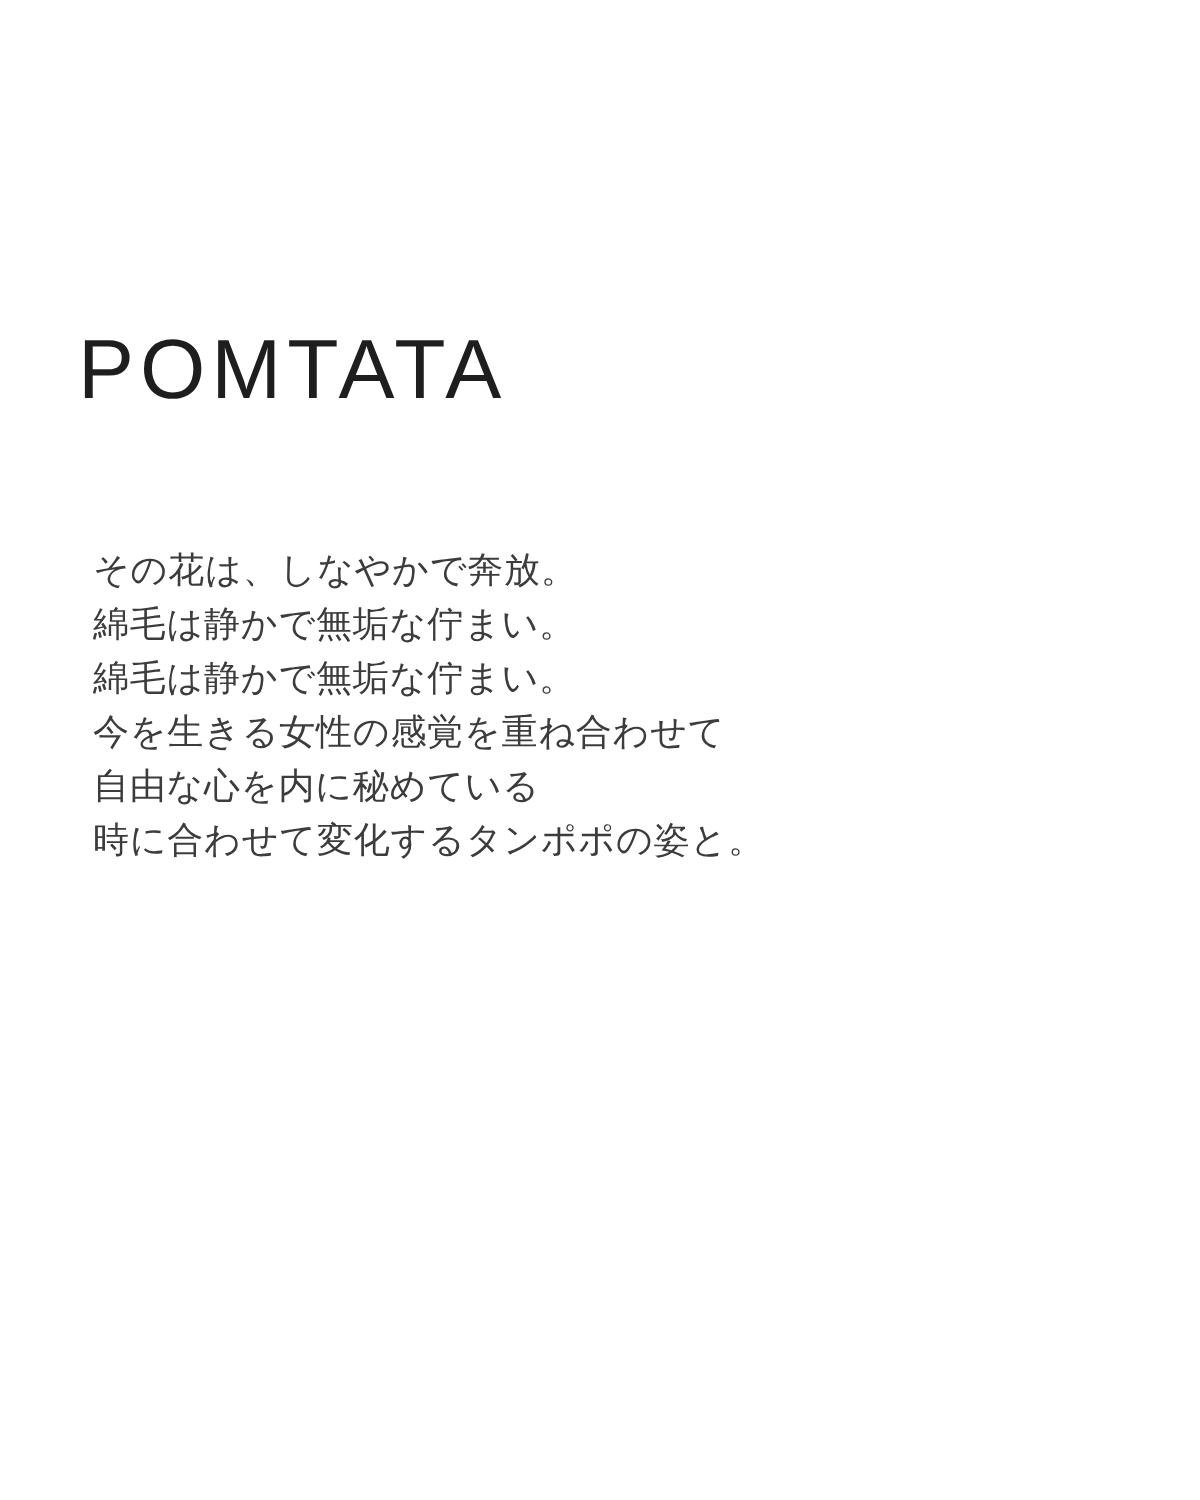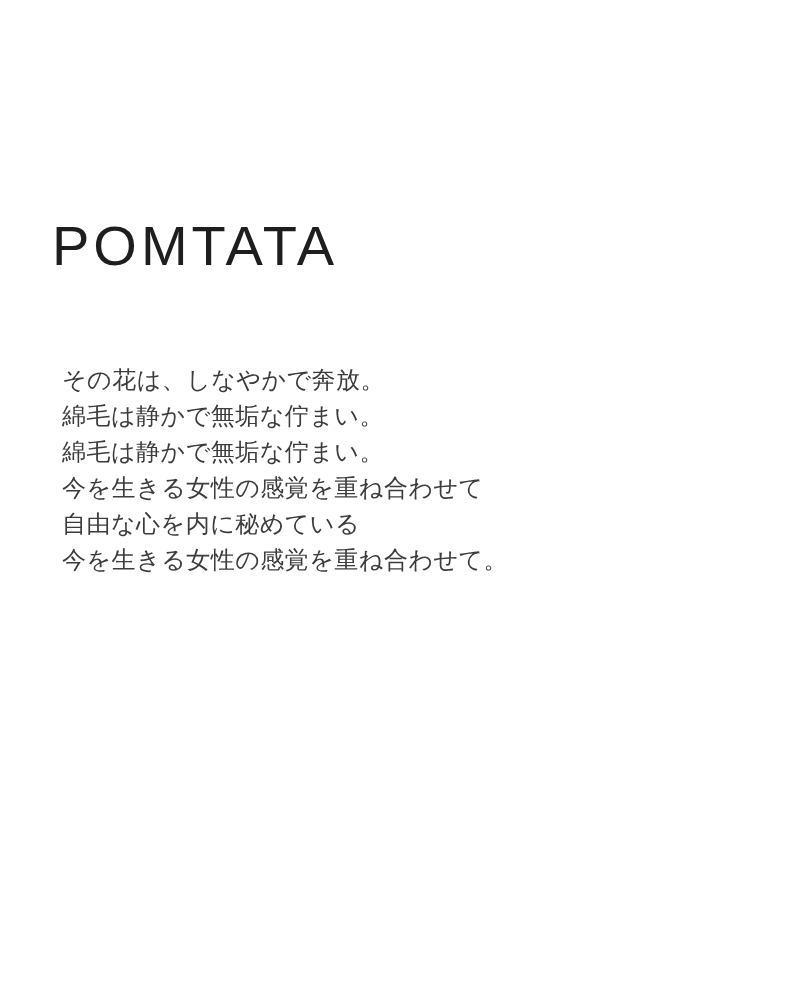--- a/index.html
+++ b/index.html
@@ -48,16 +48,16 @@
 <div class="page">
 
   <h1 class="brand-title">POMTATA</h1>
 
   <div class="brand-statement">
     <div class="statement-line">その花は、しなやかで奔放。</div>
     <div class="statement-line">綿毛は静かで無垢な佇まい。</div>
     <div class="statement-line">綿毛は静かで無垢な佇まい。</div>
     <div class="statement-line">今を生きる女性の感覚を重ね合わせて</div>
     <div class="statement-line">自由な心を内に秘めている</div>
-    <div class="statement-line">今を生きる女性の感覚を重ね合わせて。</div>
+    <div class="statement-line">時に合わせて変化するタンポポの姿と。</div>
   </div>
 
 </div>
 
 </body></html>

